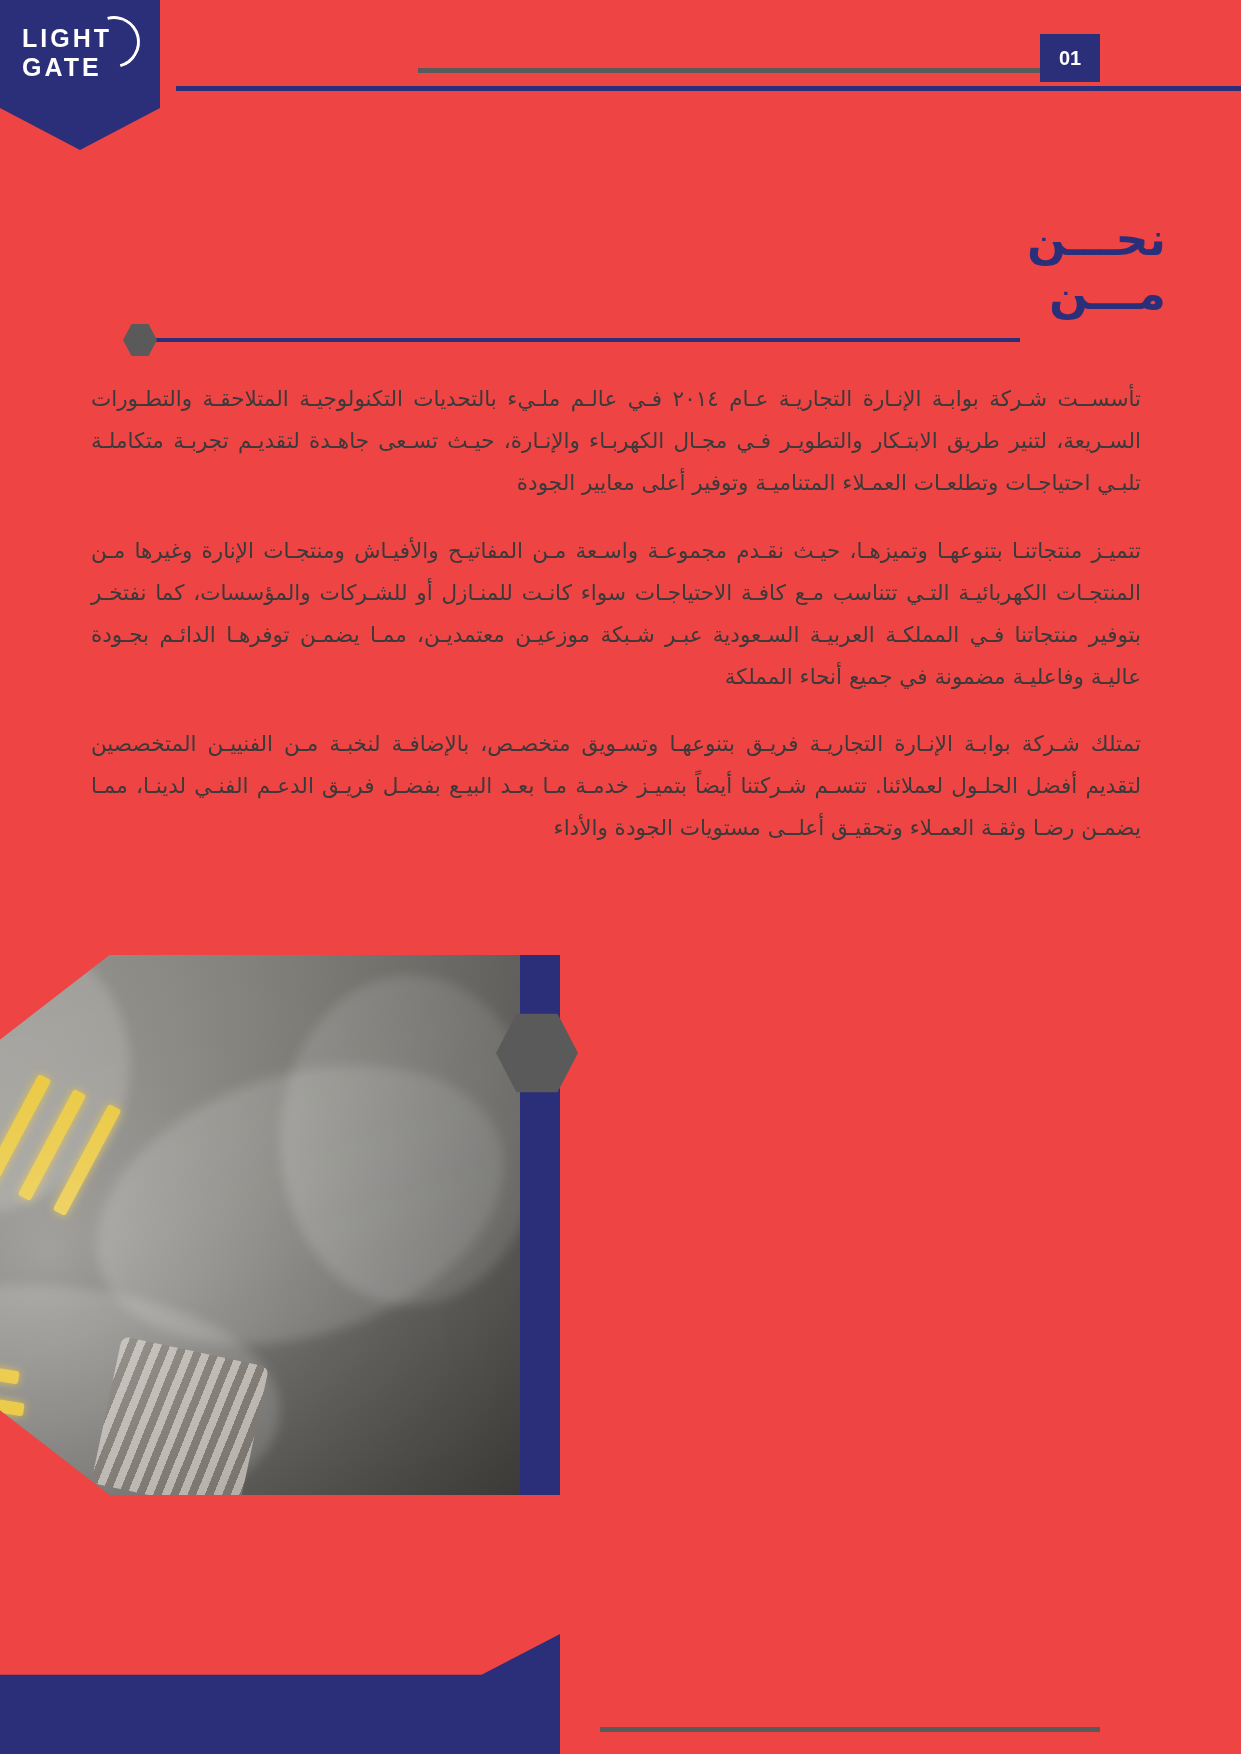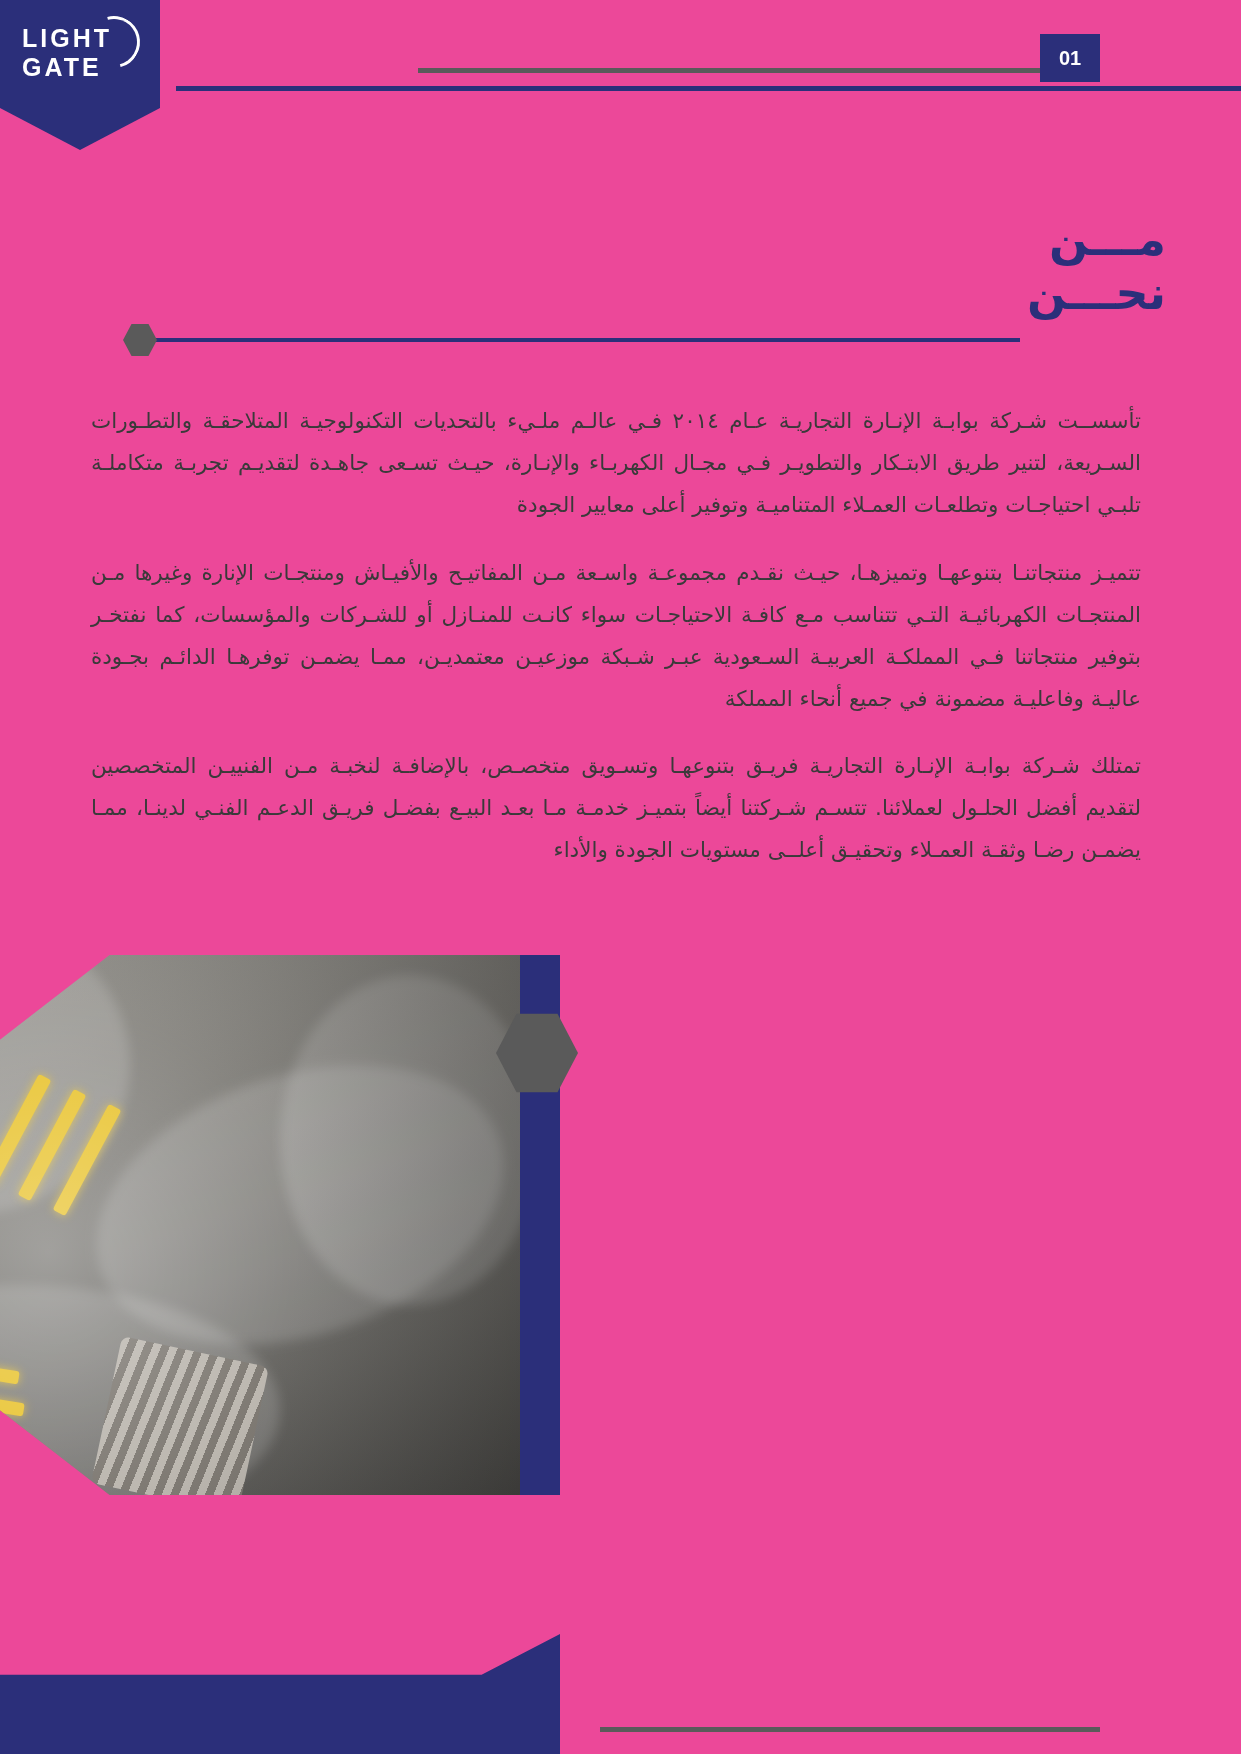--- a/index.html
+++ b/index.html
@@ -4,21 +4,21 @@
 <style>
   html, body {
     margin: 0;
     padding: 0;
     background: #ffffff;
   }
   .page {
     position: relative;
     width: 1241px;
     height: 1754px;
-    background: #ec4899;
+    background: #ef4444;
     overflow: hidden;
     font-family: "DejaVu Sans", sans-serif;
     text-decoration: underline;
   }
 
   
   .header-band {
     position: absolute;
     top: 0;
     left: 0;
@@ -125,21 +125,21 @@
     left: 123px;
     width: 34px;
     height: 34px;
     background: #5a5a5a;
     clip-path: polygon(25% 3%, 75% 3%, 100% 50%, 75% 97%, 25% 97%, 0 50%);
   }
 
   
   .body-wrap {
     position: absolute;
-    top: 400px;
+    top: 378px;
     right: 100px;
     width: 1050px;
     text-align: justify;
     direction: rtl;
   }
   .para {
     color: #3a3a3a;
     font-size: 21.5px;
     line-height: 1.95;
     margin: 0 0 26px 0;
@@ -242,22 +242,22 @@
       <span class="logo-line1">LIGHT</span>
       <span class="logo-line2">GATE</span>
     </div>
     <div class="logo-arc"></div>
     <div class="header-rule-grey"></div>
     <div class="header-rule-blue"></div>
     <div class="page-number-box">01</div>
   </div>
 
   <div class="title-wrap">
+    <span class="title-line">نحـــن</span>
     <span class="title-line">مـــن</span>
-    <span class="title-line">نحـــن</span>
   </div>
   <div class="title-rule"></div>
   <div class="title-hex"></div>
 
   <div class="body-wrap">
     <p class="para">تأسســت شـركة بوابـة الإنـارة التجاريـة عـام ٢٠١٤ فـي عالـم ملـيء بالتحديات التكنولوجيـة المتلاحقـة والتطـورات السـريعة، لتنير طريق الابتـكار والتطويـر فـي مجـال الكهربـاء والإنـارة، حيـث تسـعى جاهـدة لتقديـم تجربـة متكاملـة تلبـي احتياجـات وتطلعـات العمـلاء المتناميـة وتوفير أعلى معايير الجودة</p>
     <p class="para">تتميـز منتجاتنـا بتنوعهـا وتميزهـا، حيـث نقـدم مجموعـة واسـعة مـن المفاتيـح والأفيـاش ومنتجـات الإنارة وغيرها مـن المنتجـات الكهربائيـة التـي تتناسب مـع كافـة الاحتياجـات سواء كانـت للمنـازل أو للشـركات والمؤسسات، كما نفتخـر بتوفير منتجاتنا فـي المملكـة العربيـة السـعودية عبـر شـبكة موزعيـن معتمديـن، ممـا يضمـن توفرهـا الدائـم بجـودة عاليـة وفاعليـة مضمونة في جميع أنحاء المملكة</p>
     <p class="para">تمتلك شـركة بوابـة الإنـارة التجاريـة فريـق بتنوعهـا وتسـويق متخصـص، بالإضافـة لنخبـة مـن الفنييـن المتخصصين لتقديم أفضل الحلـول لعملائنا. تتسـم شـركتنا أيضاً بتميـز خدمـة مـا بعـد البيـع بفضـل فريـق الدعـم الفنـي لدينـا، ممـا يضمـن رضـا وثقـة العمـلاء وتحقيـق أعلــى مستويات الجودة والأداء</p>
   </div>
 

